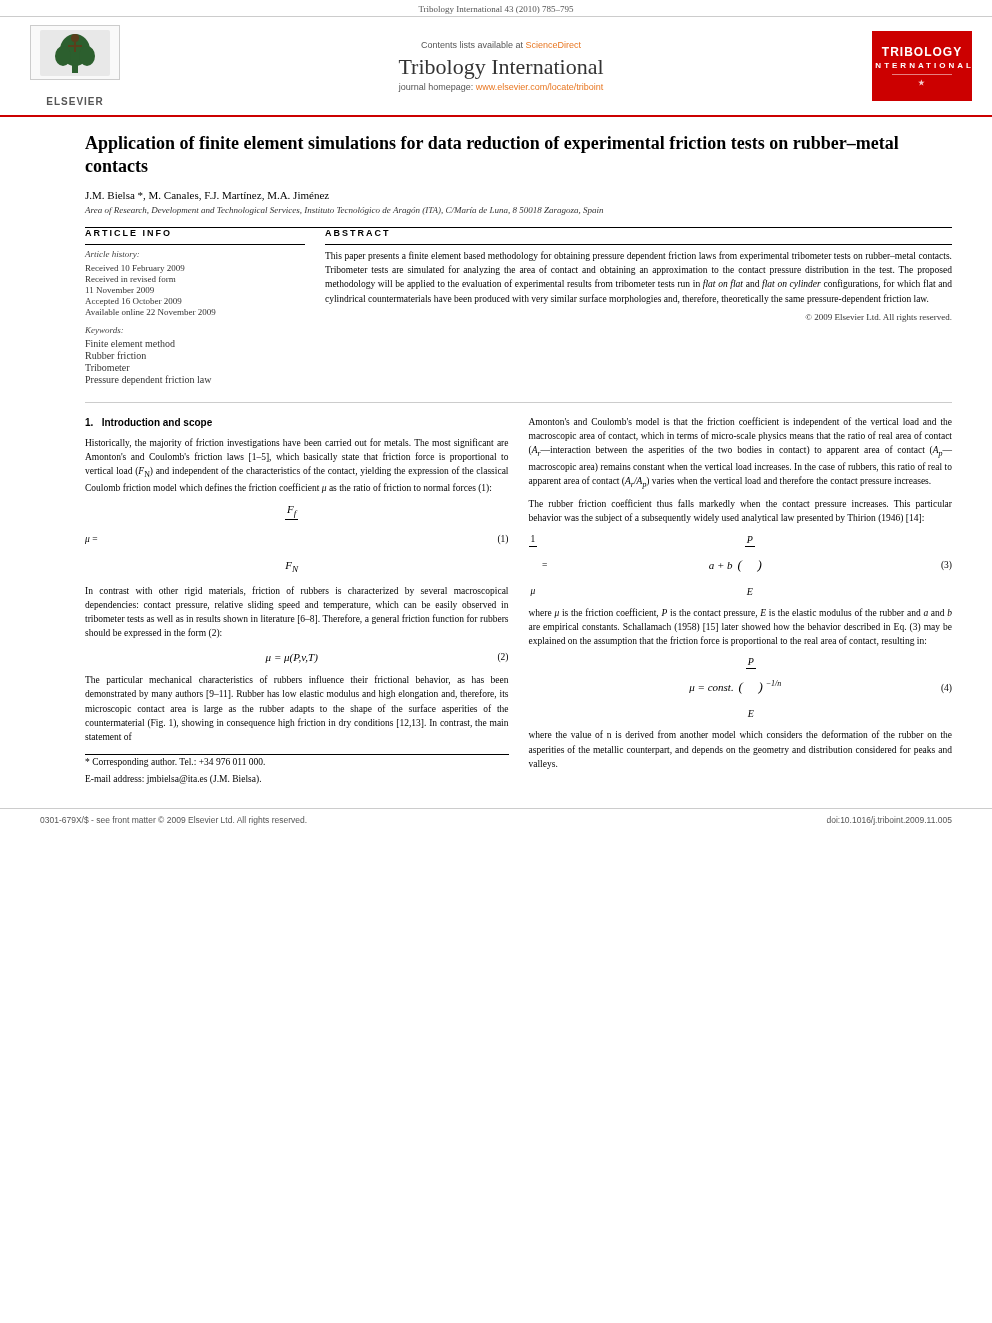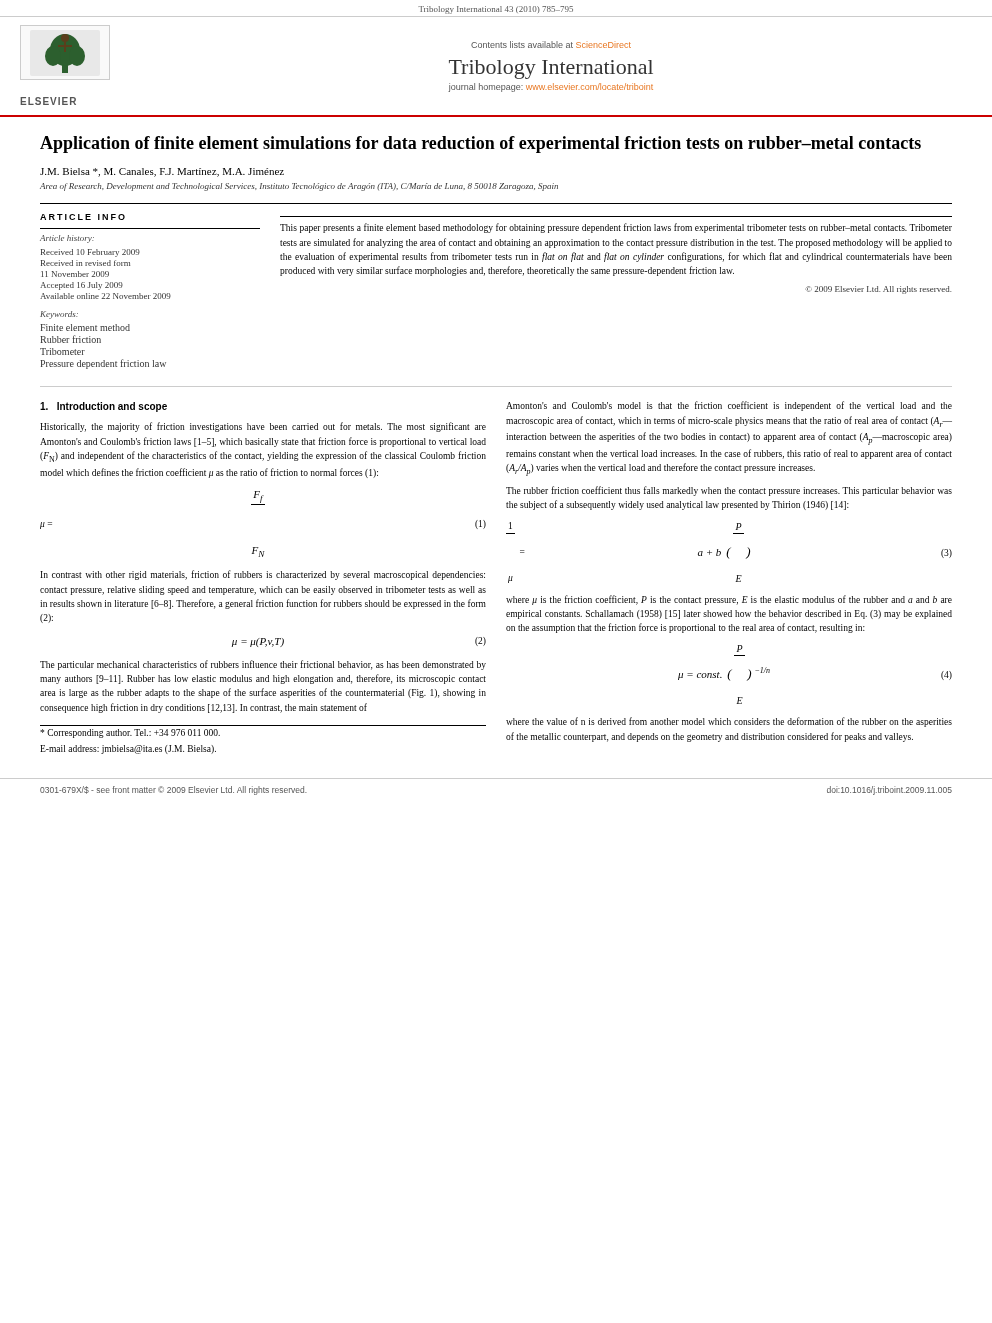--- a/index.html
+++ b/index.html
@@ -26,21 +26,21 @@
       display: flex;
       align-items: center;
       justify-content: space-between;
       padding: 8px 20px;
       border-bottom: 2px solid #c00;
     }
 
     .elsevier-logo {
       display: flex;
       flex-direction: column;
-      align-items: flex-start;
+      align-items: center;
       width: 110px;
       gap: 14px;
     }
     .elsevier-logo .logo-box {
       width: 90px;
       height: 55px;
       border: 1px solid #ccc;
       display: flex;
       align-items: center;
       justify-content: center;
@@ -104,20 +104,21 @@
       font-size: 11px;
       font-family: Arial, sans-serif;
       letter-spacing: 1px;
       position: relative;
       overflow: hidden;
     }
 
     
     .article-content {
       padding: 15px 40px 20px;
+      margin-left: 45px;
     }
 
     
     .article-title {
       font-size: 18px;
       font-weight: bold;
       font-family: 'Times New Roman', serif;
       color: #000;
       margin-bottom: 10px;
       line-height: 1.3;
@@ -133,21 +134,20 @@
       font-style: italic;
       color: #333;
       margin-bottom: 12px;
     }
 
     
     .two-col-section {
       display: flex;
       gap: 20px;
       border-top: 1px solid #000;
-      padding-top: 8px;
       margin-bottom: 0;
     }
 
     .left-col {
       width: 220px;
       flex-shrink: 0;
     }
 
     .right-col {
       flex: 1;
@@ -337,52 +337,65 @@
       <span>Contents lists available at</span>
       <span class="sciencedirect-link">ScienceDirect</span>
     </div>
     <div class="main-title">Tribology International</div>
     <div class="homepage-line">
       <span>journal homepage:</span>
       <span class="homepage-link">www.elsevier.com/locate/triboint</span>
     </div>
   </div>
 
+  <div class="tribology-logo">
+    <div style="position:relative;width:100%;height:100%;display:flex;flex-direction:column;align-items:center;justify-content:center;">
+
+      <div style="position:absolute;top:3px;right:5px;width:16px;height:20px;background:rgba(255,255,255,0.3);border:1px solid rgba(255,255,255,0.5);"></div>
+      <div style="background:#c00;width:100%;text-align:center;padding:8px 0;position:absolute;top:0;left:0;right:0;bottom:0;display:flex;flex-direction:column;align-items:center;justify-content:center;">
+        <div style="font-size:12px;font-weight:900;letter-spacing:1px;color:white;">TRIBOLOGY</div>
+        <div style="font-size:8px;letter-spacing:3px;color:white;margin-top:2px;">INTERNATIONAL</div>
+        <div style="width:60%;height:1px;background:rgba(255,255,255,0.5);margin:4px 0;"></div>
+        <div style="font-size:7px;color:rgba(255,255,255,0.8);">★</div>
+      </div>
+    </div>
+  </div>
 </div>
 
 <div class="article-content">
 
   <div class="article-title">Application of finite element simulations for data reduction of experimental friction tests on rubber–metal contacts</div>
 
   <div class="authors">J.M. Bielsa *, M. Canales, F.J. Martínez, M.A. Jiménez</div>
 
   <div class="affiliation">Area of Research, Development and Technological Services, Instituto Tecnológico de Aragón (ITA), C/María de Luna, 8 50018 Zaragoza, Spain</div>
 
   <div class="two-col-section">
 
     <div class="left-col">
       <div class="section-heading">ARTICLE INFO</div>
       <hr class="divider-line">
       <div class="article-info-label">Article history:</div>
       <div class="article-info-item">Received 10 February 2009</div>
       <div class="article-info-item">Received in revised form</div>
       <div class="article-info-item">11 November 2009</div>
-      <div class="article-info-item">Accepted 16 July 2009</div>
+      <div class="article-info-item">Accepted 16 October 2009</div>
       <div class="article-info-item">Available online 22 November 2009</div>
 
       <div class="keywords-section">
         <div class="keywords-label">Keywords:</div>
         <div class="keyword-item">Finite element method</div>
         <div class="keyword-item">Rubber friction</div>
         <div class="keyword-item">Tribometer</div>
         <div class="keyword-item">Pressure dependent friction law</div>
       </div>
     </div>
 
     <div class="right-col">
+      <div class="section-heading">ABSTRACT</div>
       <hr class="divider-line">
       <div class="abstract-text">
         This paper presents a finite element based methodology for obtaining pressure dependent friction laws
         from experimental tribometer tests on rubber–metal contacts. Tribometer tests are simulated for
         analyzing the area of contact and obtaining an approximation to the contact pressure distribution in the
         test. The proposed methodology will be applied to the evaluation of experimental results from
         tribometer tests run in <em>flat on flat</em> and <em>flat on cylinder</em> configurations, for which flat and cylindrical
         countermaterials have been produced with very similar surface morphologies and, therefore,
         theoretically the same pressure-dependent friction law.
       </div>

